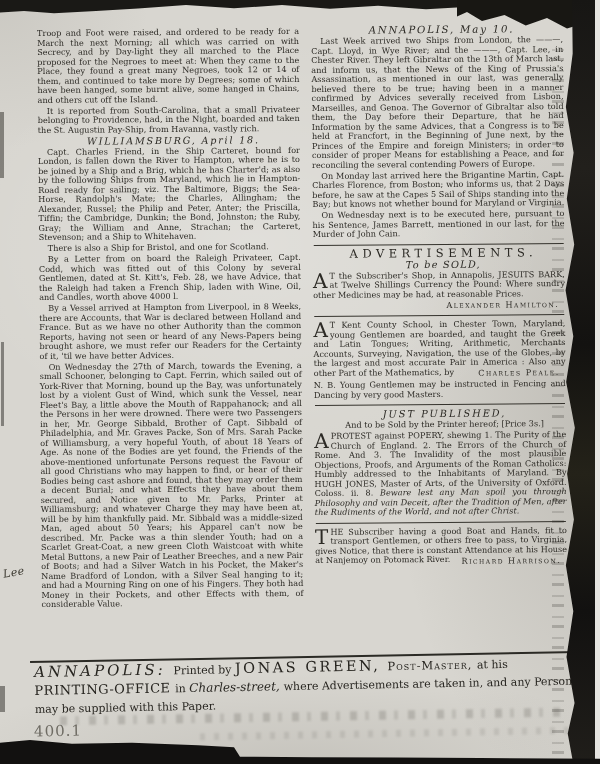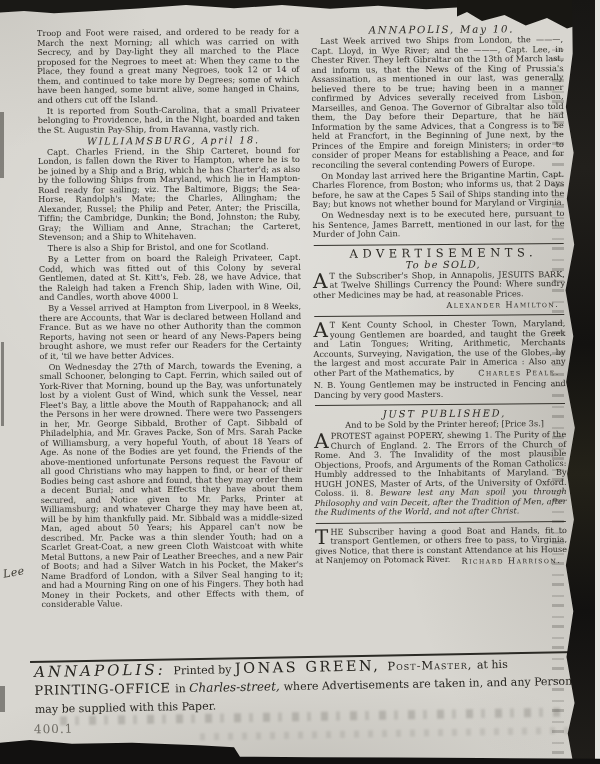--- a/index.html
+++ b/index.html
@@ -35,21 +35,21 @@
     background:linear-gradient(180deg,#171614 0%,#22201c 22%,#131210 45%,#242219 62%,#121110 80%,#201e1a 100%);
     clip-path:polygon(26% 0,100% 0,100% 100%,30% 100%,12% 96%,34% 92%,8% 86%,30% 80%,6% 74%,32% 68%,10% 62%,35% 56%,7% 50%,30% 44%,5% 38%,33% 32%,9% 26%,31% 20%,6% 14%,28% 7%); }
   .edge-speckle { position:absolute; top:40px; bottom:10px; right:36px; width:12px; opacity:.45;
     background:repeating-linear-gradient(0deg, rgba(40,38,33,.5) 0 3px, transparent 3px 10px, rgba(40,38,33,.35) 10px 12px, transparent 12px 21px); }
   .margin-strip { position:absolute; top:0; bottom:0; right:0; width:5px; background:#e6e5e1; }
   .torn-bottom { position:absolute; left:0; bottom:0; width:600px; height:26px; background:#121110;
     clip-path:polygon(0 18%, 5% 8%, 12% 22%, 22% 18%, 33% 28%, 39% 36%, 40% 72%, 52% 74%, 66% 75%, 80% 77%, 100% 80%, 100% 100%, 0 100%); }
   .margin-mark { position:absolute; background:#3c3a34; opacity:.55; }
 
   .note-lee { position:absolute; left:3px; top:566px; font-style:italic; font-size:11px; color:#3a382f; transform:rotate(-10deg); letter-spacing:.5px; }
-  .note-400 { position:absolute; left:34px; top:722px; font-size:12px; color:#55524a; opacity:.8; transform:rotate(-1deg); letter-spacing:1px;text-align:right; }
+  .note-400 { position:absolute; left:34px; top:722px; font-size:15px; color:#55524a; opacity:.8; transform:rotate(-1deg); letter-spacing:1px;text-align:right; }
 
   .imprint-rule { position:absolute; left:30px; top:656px; width:548px; border-top:2.4px solid #2b2a25; transform:rotate(-1.05deg); }
   .imprint { position:absolute; left:34px; top:664px; width:548px; transform:rotate(-1.1deg); transform-origin:left top; line-height:16px; color:#272520; }
   .imp-place { font-style:italic; font-size:15px; letter-spacing:3px; }
   .imp-small { font-size:11px; }
   .imp-name { font-size:14.5px; letter-spacing:2.5px; }
   .imp-sc { font-size:11.5px; font-variant:small-caps; letter-spacing:1px; }
   .imp-office { font-size:13px; letter-spacing:.5px; }
   .imp-street { font-style:italic; font-size:12px; }
   .ghost { position:absolute; opacity:.35; filter:blur(1.1px); }

